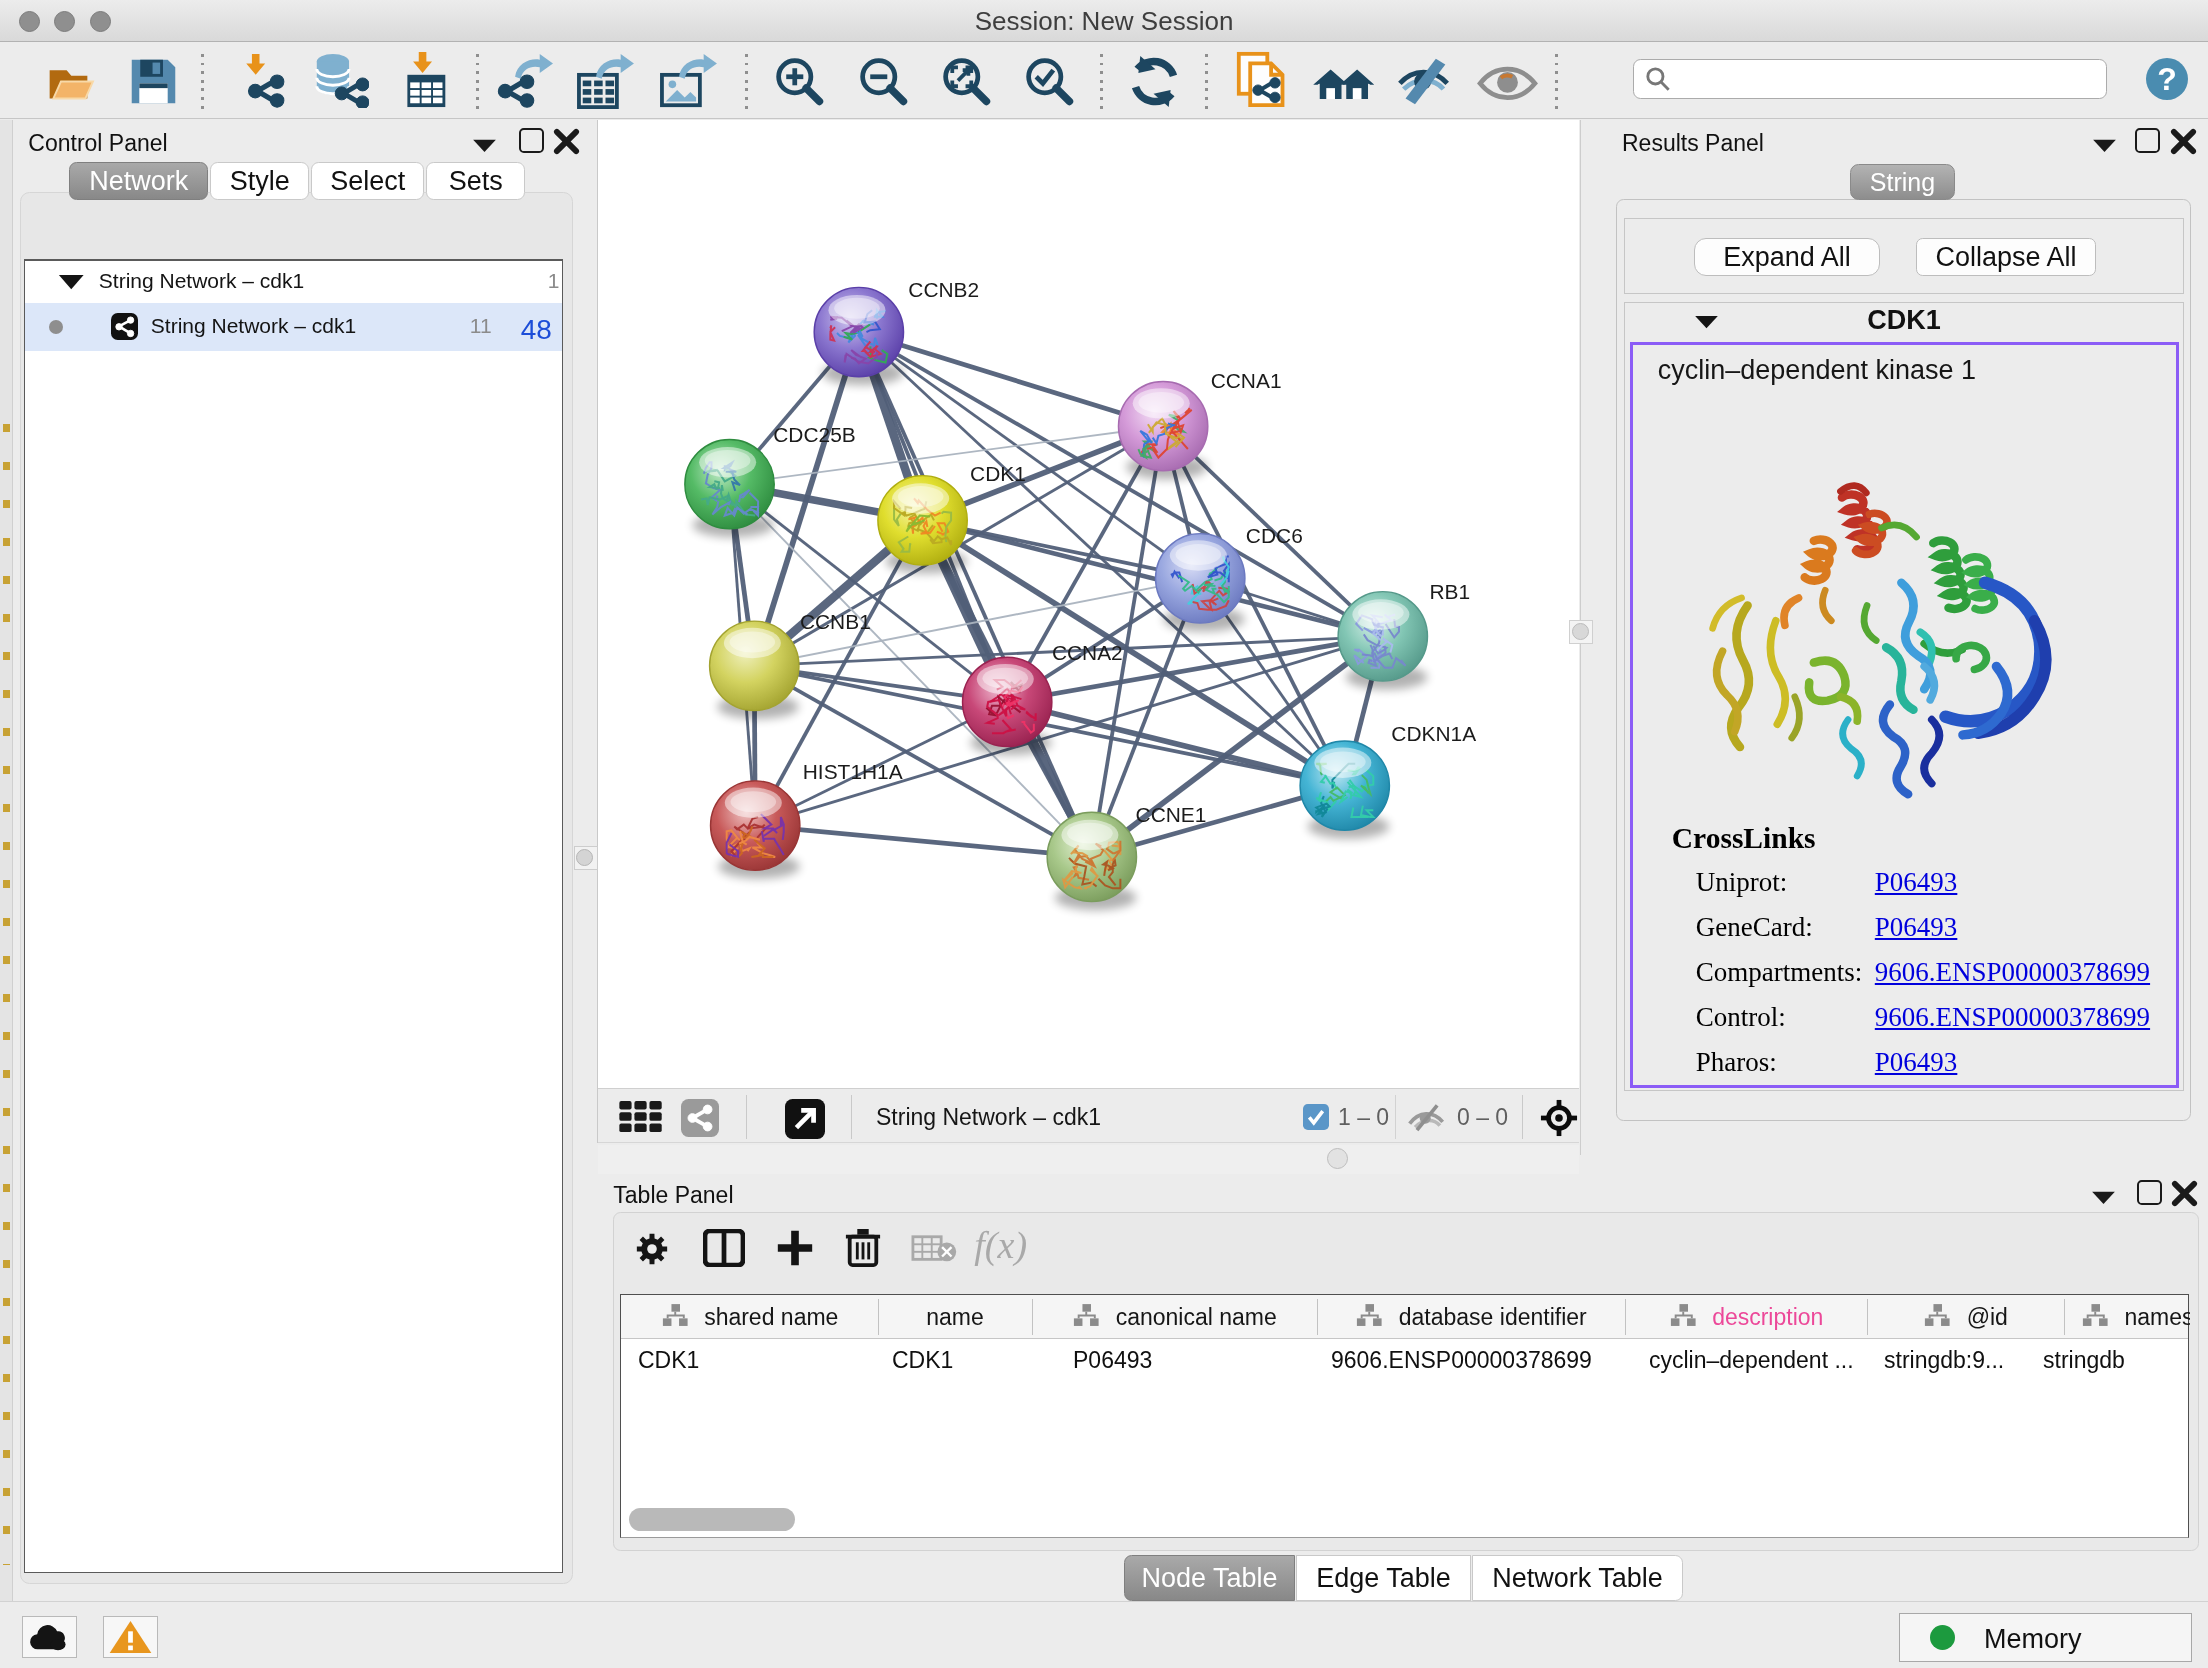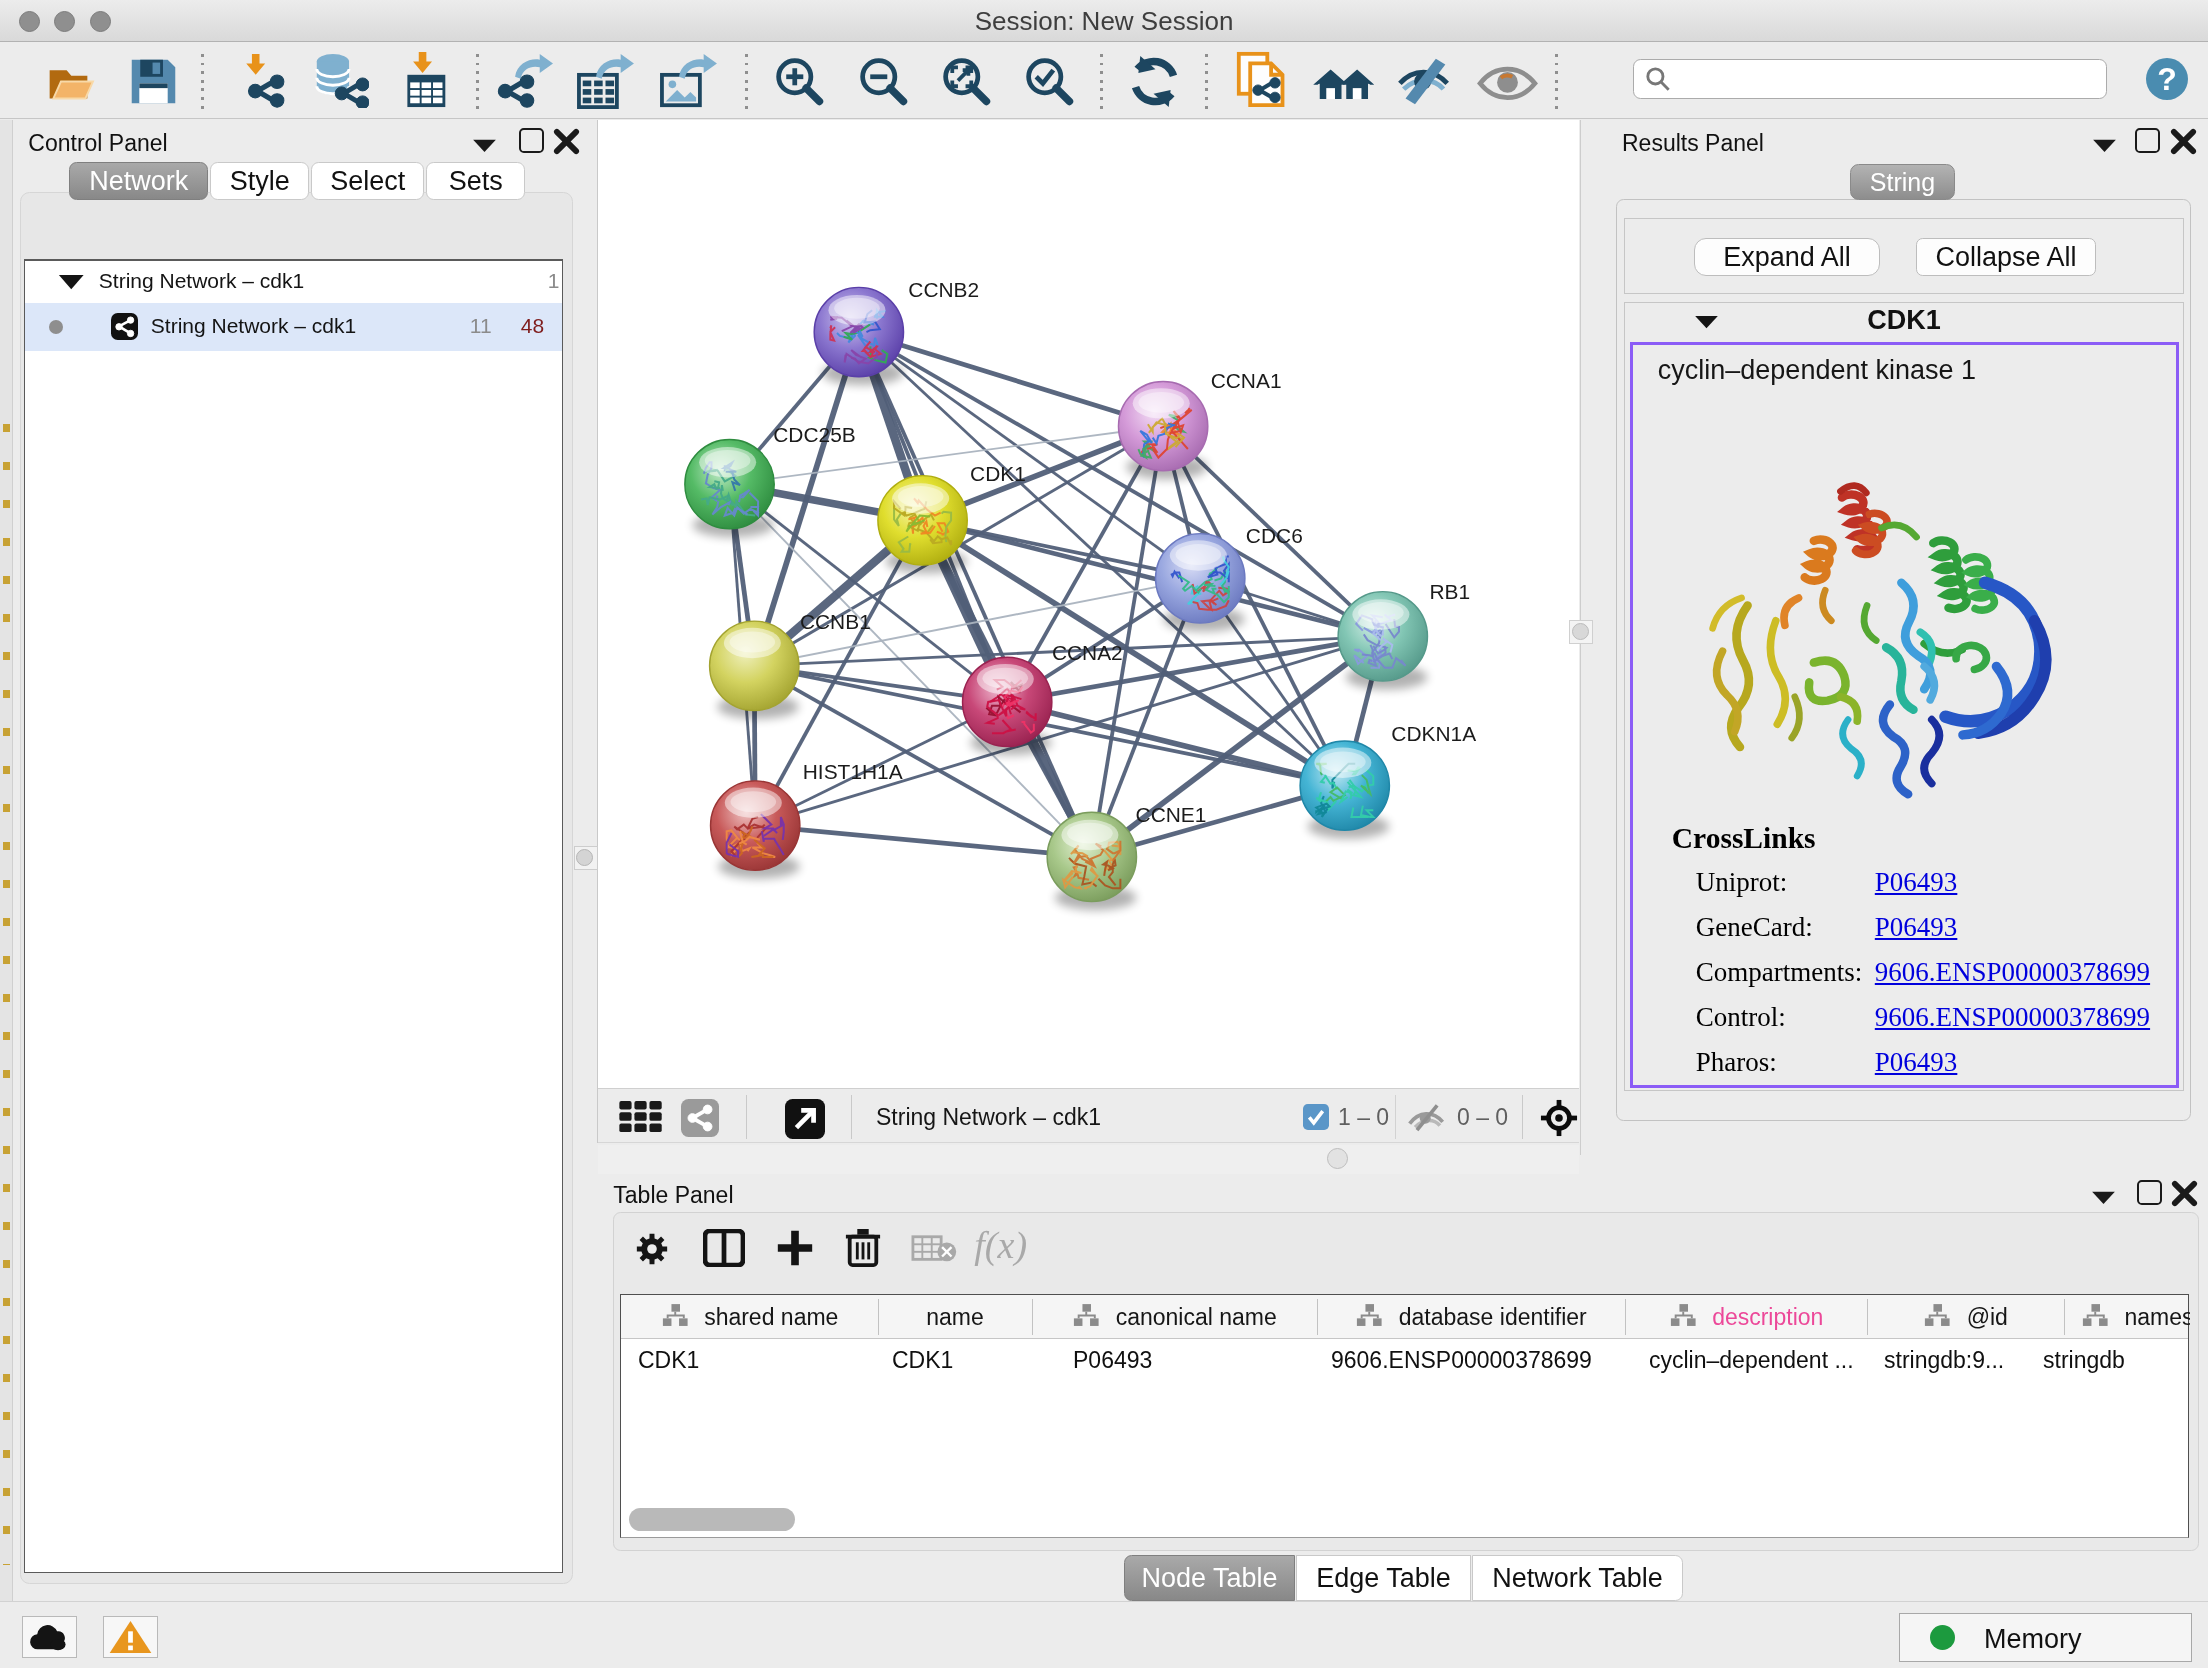--- a/index.html
+++ b/index.html
@@ -244,21 +244,21 @@
                 <line x1="9" y1="15" x2="22" y2="8" stroke-width="3"></line>
                 <line x1="9" y1="15" x2="22" y2="23" stroke-width="3"></line>
                 <circle cx="22" cy="8" r="3.6"></circle>
                 <circle cx="9" cy="15.5" r="3.6"></circle>
                 <circle cx="22" cy="23" r="3.6"></circle>
               </g>
             </svg>
    </div>
    <span class="abs" style="left:126px;top:10.5px;font-size:21px;color:#141414;">String Network – cdk1</span>
    <span class="abs" style="left:445px;top:10.5px;font-size:21px;color:#8b8b8b;">11</span>
-   <span class="abs" style="left:496px;top:10.5px;font-size:21px;color:#7f1d1d;">48</span>
+   <span class="abs" style="left:496px;top:10.5px;font-size:28px;color:#1d4ed8;">48</span>
  </div>
 </div>
 </div>
 <div class="abs" style="left:597px;top:120px;width:1px;height:1023px;background:#c9c9c9;"></div>
 <div class="abs" style="left:574px;top:846px;width:24px;height:24px;background:#f2f2f2;border:1px solid #cdcdcd;"></div>
 <div class="abs" style="left:576px;top:849px;width:17px;height:17px;border-radius:50%;background:#d4d4d4;border:1px solid #b5b5b5;"></div>
 <div class="abs" style="left:598px;top:120px;width:981px;height:968px;background:#ffffff;">
 <svg width="981" height="968" style="position:absolute;left:0;top:0" viewBox="0 0 1031 1018">
 <defs>
 <radialGradient id="gCCNB2" cx="0.40" cy="0.35" r="0.75">

